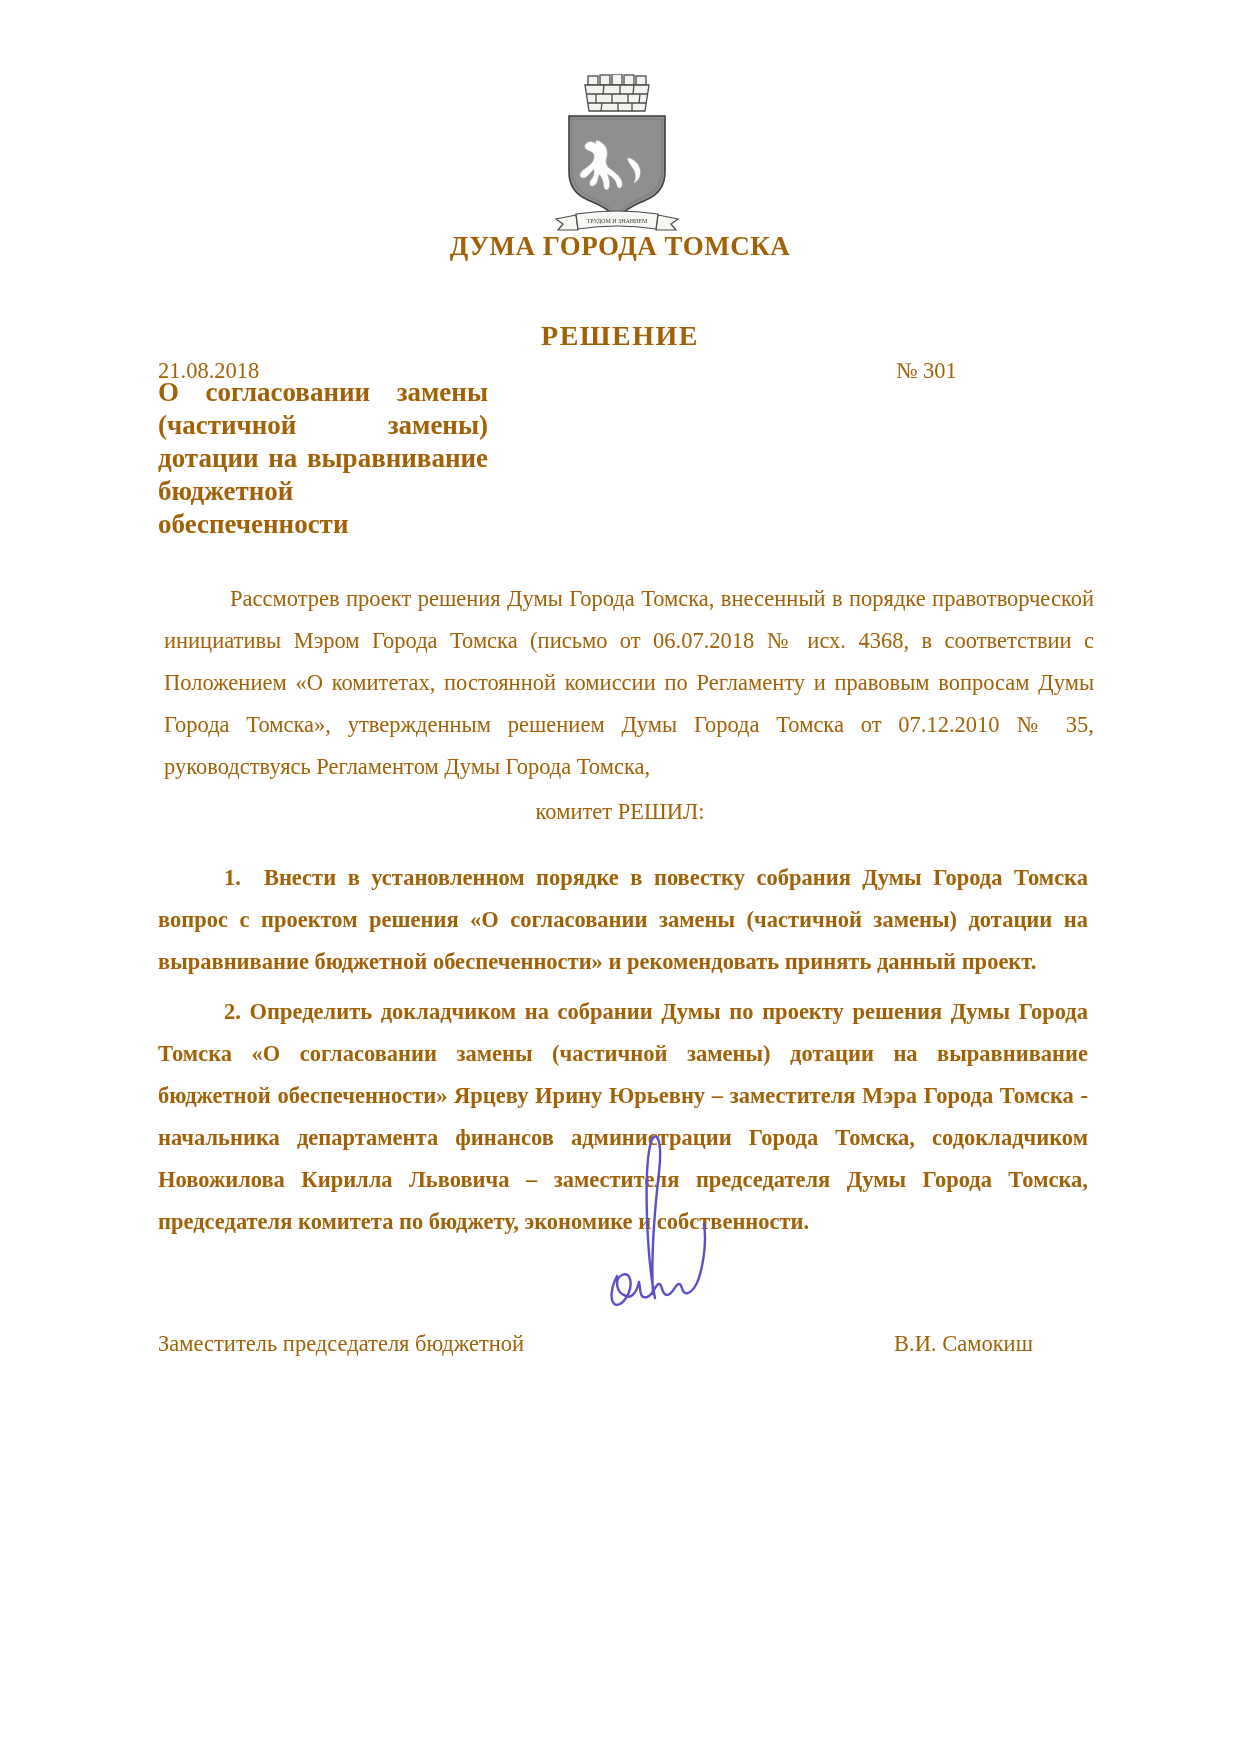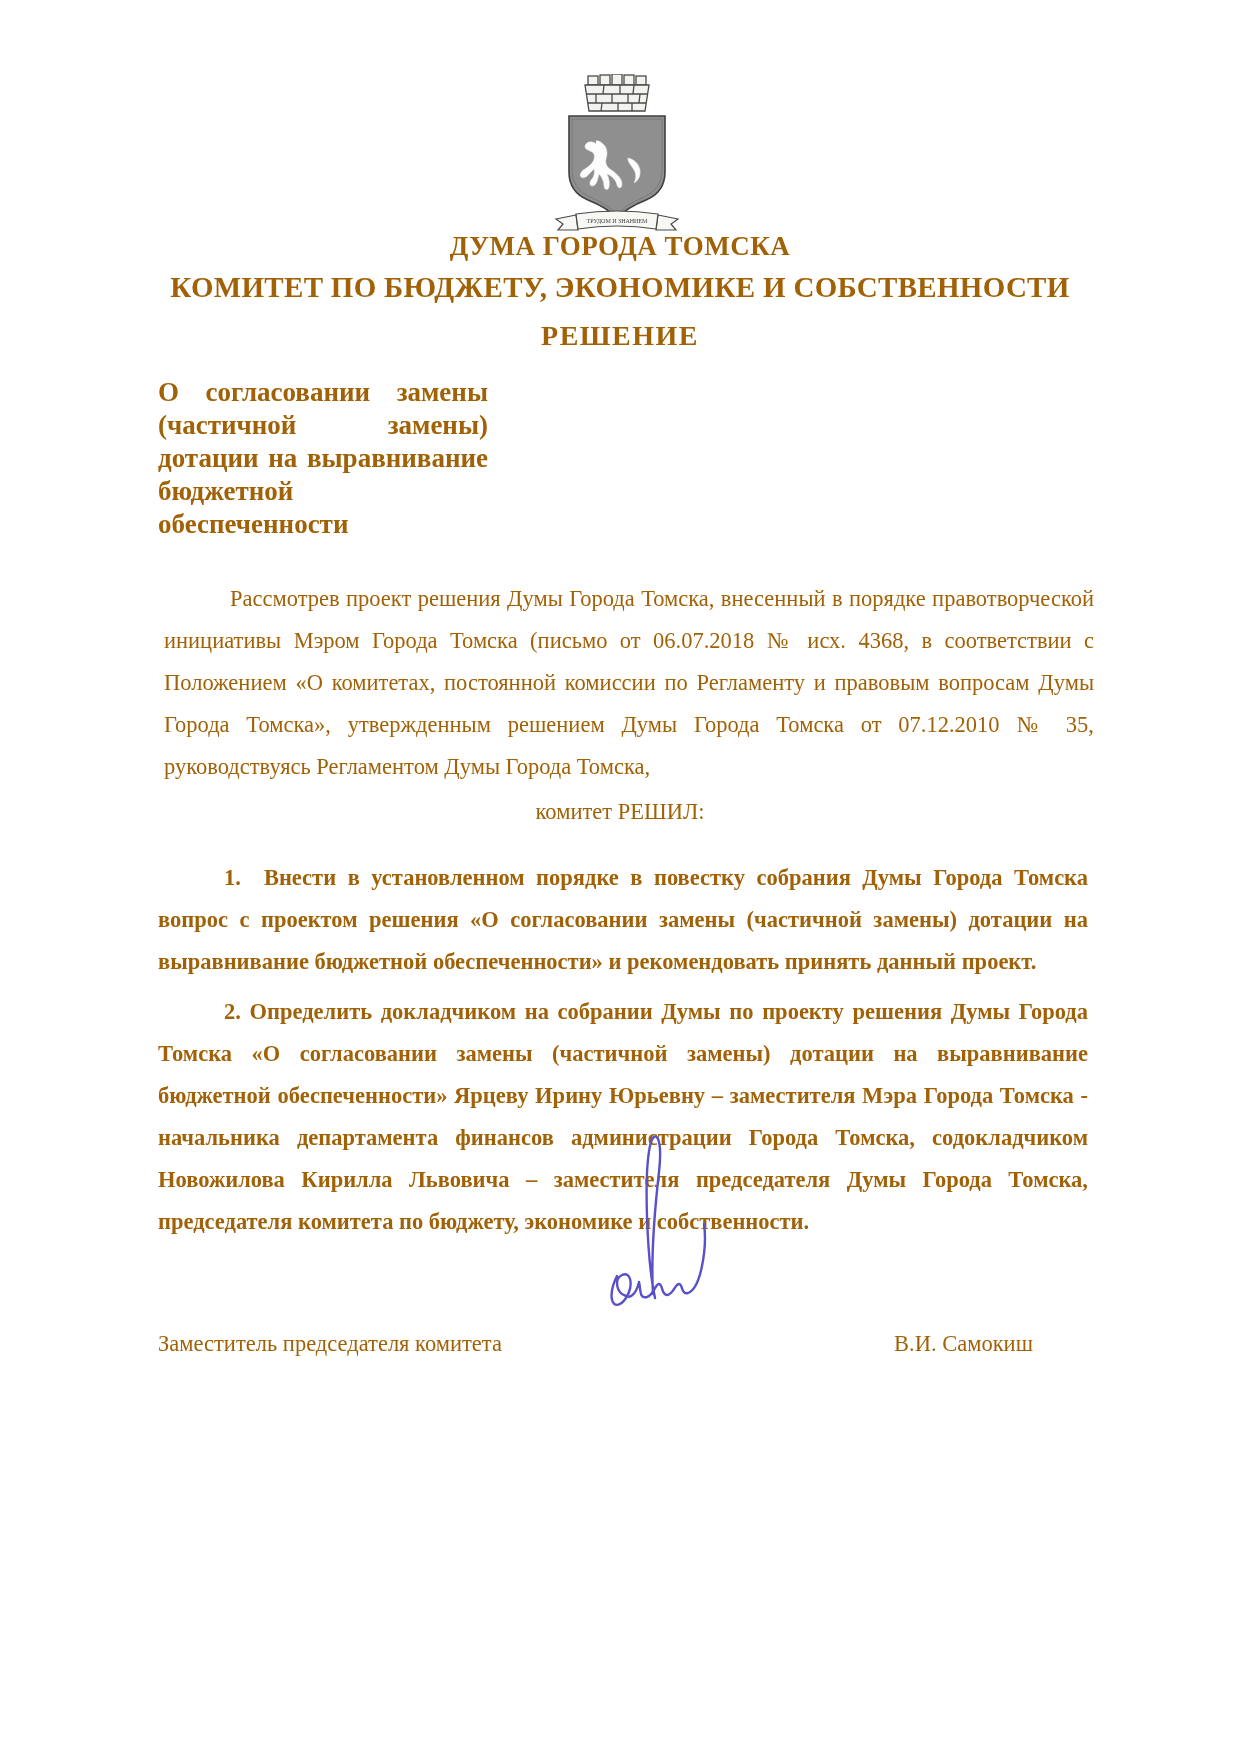--- a/index.html
+++ b/index.html
@@ -82,23 +82,26 @@
 
     <g stroke="#4a4a4a" stroke-width="1.2" fill="#f7f7f4">
       <path d="M44,141 L24,145 L31,150 L26,156 L46,156 Z"></path>
       <path d="M126,141 L146,145 L139,150 L144,156 L124,156 Z"></path>
       <path d="M44,140 Q85,134 126,140 L124,155 Q85,149 46,155 Z"></path>
       <text x="85" y="149" text-anchor="middle" font-size="6" fill="#3c3c3c" stroke="none" font-family="Liberation Serif, serif">ТРУДОМ И ЗНАНИЕМ</text>
     </g>
   </svg>
 
   <div class="org-title center">ДУМА ГОРОДА ТОМСКА</div>
-  <div class="committee center">КОМИТЕТ ПО БЮДЖЕТУ, ЭКОНОМИКЕ И СОБСТВЕННОСТИ</div>
   <div class="doctype center">РЕШЕНИЕ</div>
 
+  <div class="meta-row">
+    <span>21.08.2018</span>
+    <span class="meta-number">№ 301</span>
+  </div>
 
   <div class="subject">О согласовании замены (частичной замены) дотации на выравнивание бюджетной обеспеченности</div>
 
   <div class="preamble bodytext">Рассмотрев проект решения Думы Города Томска, внесенный в порядке правотворческой инициативы Мэром Города Томска (письмо от 06.07.2018 № исх. 4368, в соответствии с Положением «О комитетах, постоянной комиссии по Регламенту и правовым вопросам Думы Города Томска», утвержденным решением Думы Города Томска от 07.12.2010 № 35, руководствуясь Регламентом Думы Города Томска,</div>
 
   <div class="resolved center">комитет РЕШИЛ:</div>
 
   <div class="items bodytext">
     <p>1.&nbsp;&nbsp;Внести в установленном порядке в повестку собрания Думы Города Томска вопрос с проектом решения «О согласовании замены (частичной замены) дотации на выравнивание бюджетной обеспеченности» и рекомендовать принять данный проект.</p>
     <p>2.&nbsp;Определить докладчиком на собрании Думы по проекту решения Думы Города Томска «О согласовании замены (частичной замены) дотации на выравнивание бюджетной обеспеченности» Ярцеву Ирину Юрьевну – заместителя Мэра Города Томска - начальника департамента финансов администрации Города Томска, содокладчиком Новожилова Кирилла Львовича – заместителя председателя Думы Города Томска, председателя комитета по бюджету, экономике и собственности.</p>
@@ -106,17 +109,17 @@
 
   <svg class="signature-svg" viewBox="0 0 145 190" aria-hidden="true">
     <g stroke="#5a50c7" stroke-width="2.4" fill="none" stroke-linecap="round" stroke-linejoin="round">
       <path d="M62,170 C 54,132 50,42 58,14 C 62,2 70,8 66,44 C 61,88 58,132 60,166"></path>
       <path d="M24,148 C 12,172 22,186 33,170 C 41,157 38,143 29,147 C 21,151 23,165 33,168"></path>
       <path d="M33,168 c 6,3 11,-5 13,-14 c 2,8 0,17 8,15 c 7,-2 8,-13 12,-13 c 4,0 2,11 8,11 c 6,0 8,-11 12,-11 c 4,0 2,11 9,9 c 8,-3 12,-17 14,-27 c 2,-10 4,-28 2,-42"></path>
     </g>
   </svg>
 
   <div class="sig-row">
-    <span>Заместитель председателя комитета</span>
+    <span>Заместитель председателя бюджетной</span>
     <span class="sig-name">В.И. Самокиш</span>
   </div>
 
 </div>
 
 </body></html>

